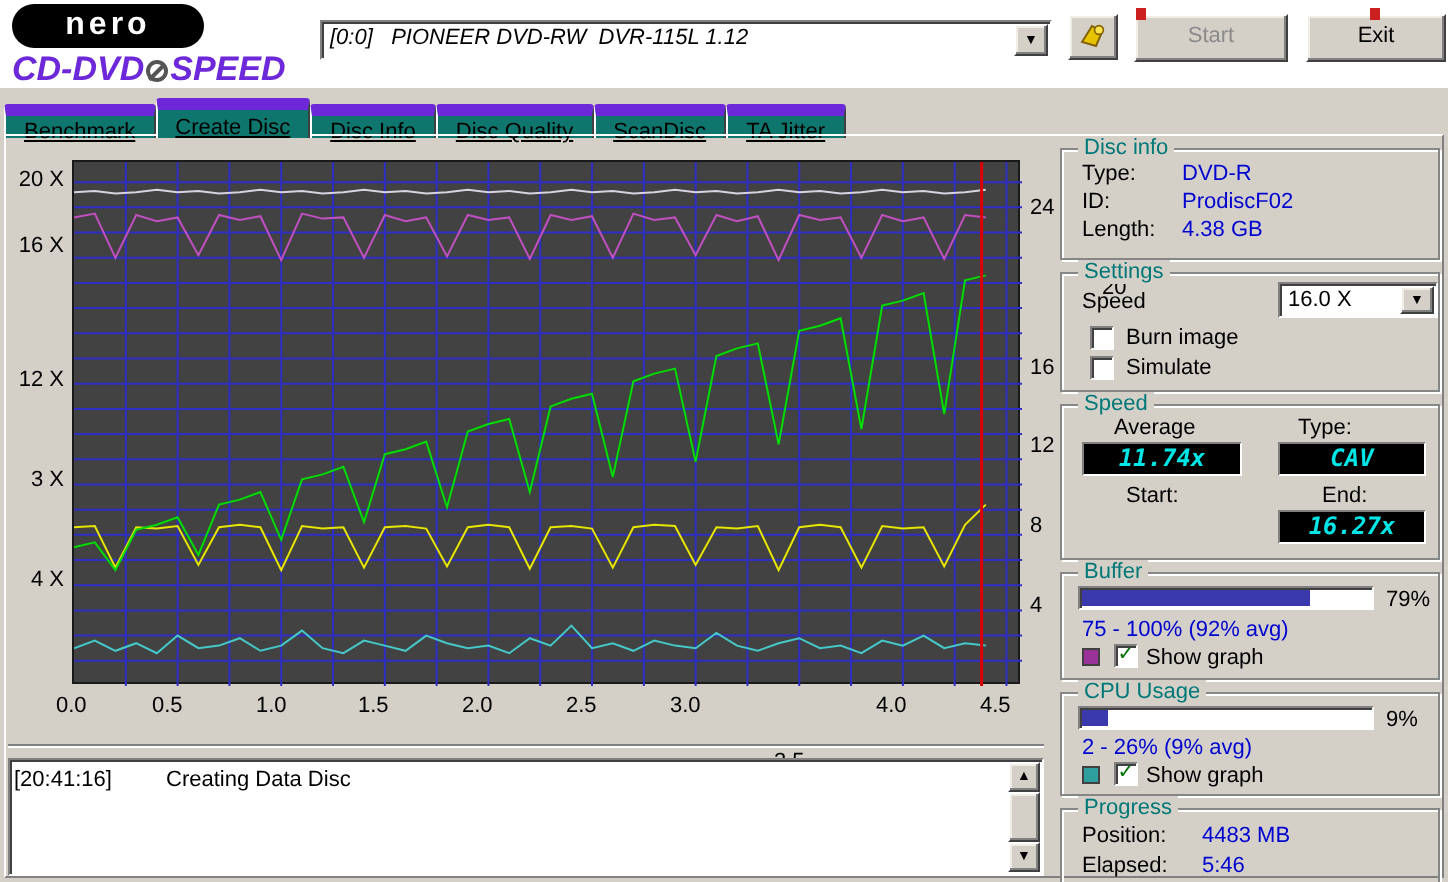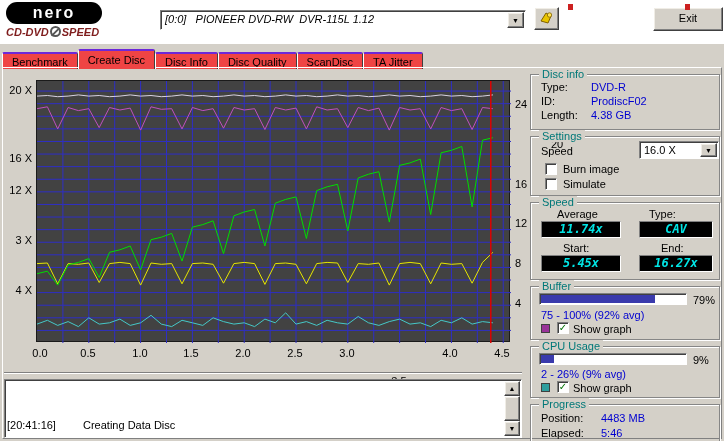--- a/index.html
+++ b/index.html
@@ -12,53 +12,53 @@
             border-right:1px solid #404040; border-bottom:1px solid #404040;
             box-shadow: inset -1px -1px 0 #808080, inset 1px 1px 0 #f0ede6; }
   .sunken { background:#ffffff; border-top:1px solid #808080; border-left:1px solid #808080;
             border-bottom:1px solid #ffffff; border-right:1px solid #ffffff;
             box-shadow: inset 1px 1px 0 #404040; }
 
   
   .topbar { left:0; top:0; width:724px; height:44px; background:#ffffff; }
   .logo-pill { left:6px; top:2px; width:96px; height:22px; background:#000; border-radius:11px;
                color:#fff; font-weight:bold; font-size:16px; text-align:center; line-height:21px; letter-spacing:2px; }
-  .logo-sub { left:6px; top:25px; width:150px; font-style:italic; font-weight:bold; font-size:11px; color:#7f1d1d; letter-spacing:0px; }
+  .logo-sub { left:6px; top:25px; width:150px; font-style:italic; font-weight:bold; font-size:17px; color:#6d28d9; letter-spacing:0px; }
   .logo-disc { display:inline-block; width:11px; height:11px; border:2px solid #555; border-radius:50%; position:relative; top:1px; margin:0 1px; }
   .logo-disc:after { content:""; position:absolute; left:-2px; top:3px; width:11px; height:2px; background:#555; transform:rotate(-45deg); }
 
   .drive-combo { left:160px; top:10px; width:366px; height:20px;font-style:italic; }
   .combo-text { position:absolute; left:4px; top:2px; white-space:pre; }
   .combo-btn { position:absolute; right:1px; top:1px; width:17px; height:16px; text-align:center; font-size:7px; line-height:16px; color:#000; }
 
   .tool-btn { left:534px; top:7px; width:25px; height:23px; text-align:center; }
   .start-btn { left:567px; top:7px; width:77px; height:24px; text-align:center; line-height:21px; color:#8a8a8a; }
   .exit-btn { left:653px; top:7px; width:70px; height:24px; text-align:center; line-height:21px; color:#000; }
   .red-mark { width:5px; height:6px; background:#cc2020; }
 
   
   .tabbar { left:2px; top:49px; height:19px; }
   .tab { position:relative; display:inline-block; padding:2px 9px 0 9px; height:17px; margin-top:2px; vertical-align:bottom;
-         background:#ef4444; border-top:2px solid #6d28d9; border-left:1px solid #fff; border-right:1px solid #404040;
-         border-top-left-radius:2px; border-top-right-radius:2px; cursor:default; }
+         background:#0f766e; border-top:6px solid #6d28d9; border-left:1px solid #fff; border-right:1px solid #404040;
+         border-top-left-radius:2px; border-top-right-radius:2px; cursor:default;text-decoration:underline; }
   .tab.active { height:20px; margin-top:0; padding-top:3px; z-index:5; }
   .tabpage { left:2px; top:67px; width:720px; height:372px; border-top:1px solid #ffffff; border-left:1px solid #ffffff;
              border-right:1px solid #808080; border-bottom:1px solid #808080; }
 
   
   .plot { left:36px; top:80px; width:474px; height:262px; background:#424242; border:1px solid #1a1a1a; }
   .plot svg { display:block; }
   .tick-left { width:28px; text-align:right; color:#000; }
   .tick-right { width:20px; text-align:left; color:#000; }
-  .tick-x { width:24px; text-align:center; color:#000; }
+  .tick-x { width:24px; color:#000; }
 
   
   .divider { left:4px; top:372px; width:518px; height:2px; border-top:1px solid #808080; border-bottom:1px solid #ffffff; }
   .logbox { left:4px; top:379px; width:518px; height:59px; }
-  .log-lines { position:absolute; left:2px; top:2px; right:18px; bottom:2px; overflow:hidden;margin-top:35px; }
+  .log-lines { position:absolute; left:2px; top:2px; right:18px; bottom:2px; overflow:hidden; }
   .log-line { height:16px; line-height:16px; white-space:nowrap; }
   .log-time { display:inline-block; width:62px; }
   .log-text { padding-left:14px; }
   .vscroll { position:absolute; right:1px; top:1px; width:16px; bottom:1px; background:#e9e6df; }
   .sb-btn { position:absolute; left:0; width:16px; height:15px; font-size:7px; text-align:center; line-height:14px; color:#000; }
   .sb-thumb { position:absolute; left:0; top:15px; width:16px; bottom:15px; }
 
   
   .grp { border:1px solid #868686; box-shadow:1px 1px 0 #ffffff, inset 1px 1px 0 #ffffff; }
   .grp-title { position:absolute; top:-7px; left:8px; background:#d4d0c8; padding:0 3px; color:#007878; }
@@ -89,34 +89,37 @@
     <span class="raised combo-btn"><span>▼</span></span>
   </div>
 
   <div class="abs raised tool-btn">
     <svg width="17" height="17" style="margin-top:2px" viewBox="0 0 17 17">
       <path d="M3 11 L8 3 L13 6 L10 13 Z" fill="#e8c400" stroke="#806000" stroke-width="1"></path>
       <circle cx="11.5" cy="5" r="2.2" fill="#ffe34d" stroke="#806000" stroke-width="0.8"></circle>
     </svg>
   </div>
 
+  <div class="abs raised start-btn">
+    <span>Start</span>
+  </div>
   <div class="abs raised exit-btn">
     <span>Exit</span>
   </div>
   <div class="abs red-mark" style="left:568px; top:4px;"></div>
   <div class="abs red-mark" style="left:685px; top:4px;"></div>
 </div>
 
 <div class="abs tabbar">
   <span class="tab">Benchmark</span><span class="tab active">Create Disc</span><span class="tab">Disc Info</span><span class="tab">Disc Quality</span><span class="tab">ScanDisc</span><span class="tab">TA Jitter</span>
 </div>
 <div class="abs tabpage"></div>
 
 <div class="abs tick-left" style="left:4px; top:84px;">20 X</div>
-<div class="abs tick-left" style="left:4px; top:152px;">16 X</div>
+<div class="abs tick-left" style="left:4px; top:117px;">16 X</div>
 <div class="abs tick-left" style="left:4px; top:184px;">12 X</div>
 <div class="abs tick-left" style="left:4px; top:234px;">3 X</div>
 <div class="abs tick-left" style="left:4px; top:284px;">4 X</div>
 
 <div class="abs tick-right" style="left:515px; top:98px;">24</div>
 <div class="abs tick-right" style="left:515px; top:138px;margin-left:36px;">20</div>
 <div class="abs tick-right" style="left:515px; top:178px;">16</div>
 <div class="abs tick-right" style="left:515px; top:217px;">12</div>
 <div class="abs tick-right" style="left:515px; top:257px;">8</div>
 <div class="abs tick-right" style="left:515px; top:297px;">4</div>
@@ -217,21 +220,20 @@
 </div>
 
 <div class="abs grp" style="left:530px; top:202px; width:190px; height:78px;">
   <span class="grp-title">Speed</span>
   <div class="abs" style="left:26px; top:5px;">Average</div>
   <div class="abs" style="left:118px; top:5px;">Type:</div>
   <div class="abs lcd" style="left:10px; top:18px; width:80px; height:17px;">11.74x</div>
   <div class="abs lcd" style="left:108px; top:18px; width:74px; height:17px;">CAV</div>
   <div class="abs" style="left:32px; top:39px;">Start:</div>
   <div class="abs" style="left:130px; top:39px;">End:</div>
-  <div class="abs lcd" style="left:10px; top:52px; width:80px; height:17px;">5.45x</div>
   <div class="abs lcd" style="left:108px; top:52px; width:74px; height:17px;">16.27x</div>
 </div>
 
 <div class="abs grp" style="left:530px; top:286px; width:190px; height:54px;">
   <span class="grp-title">Buffer</span>
   <div class="abs sunken bar" style="left:8px; top:6px; width:148px;">
     <div class="bar-track">
         <div class="bar-fill" style="width: 79%;"></div>
       </div>
   </div>

